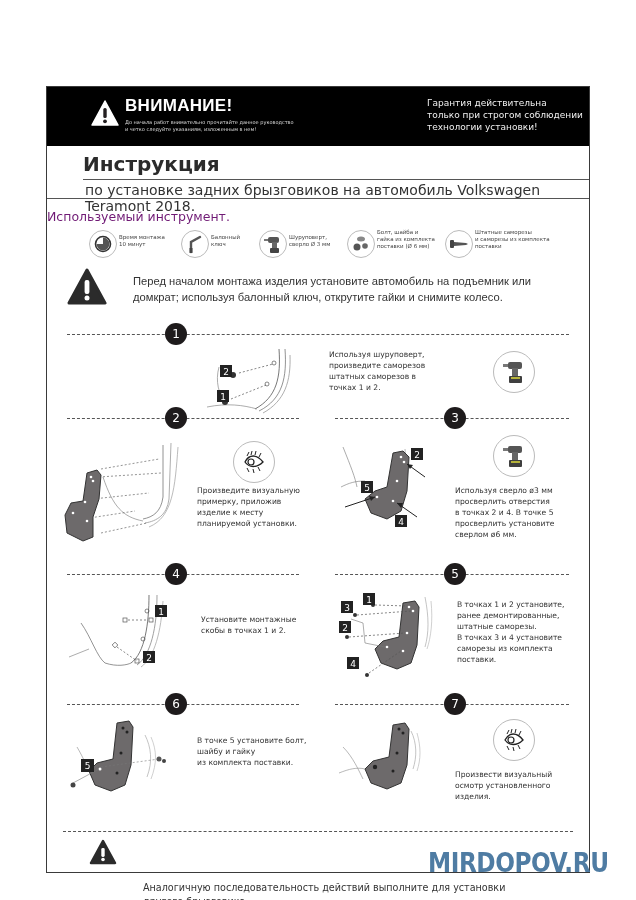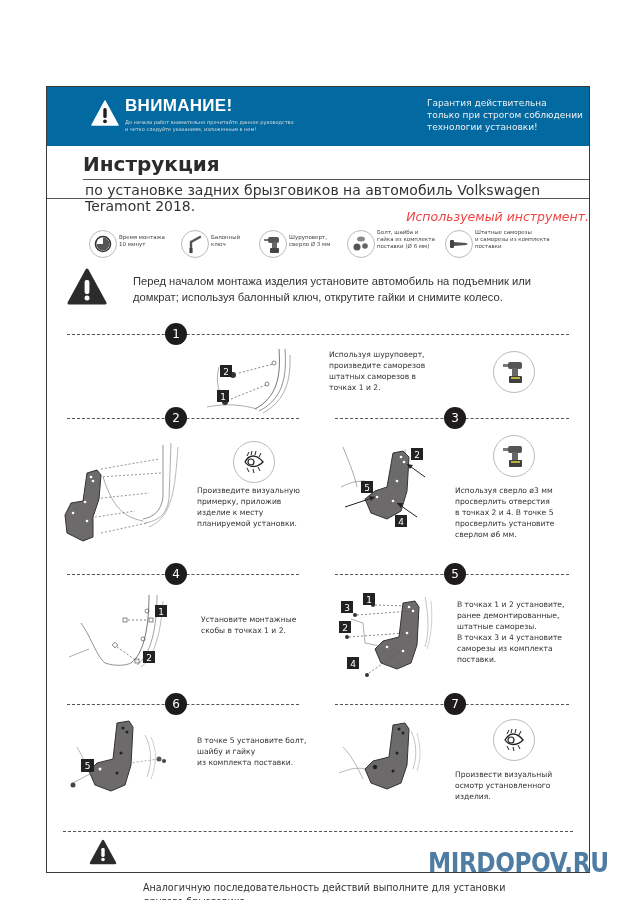--- a/index.html
+++ b/index.html
@@ -5,33 +5,33 @@
   html, body { margin: 0; padding: 0; }
   body {
     width: 636px; height: 900px; background: #ffffff; position: relative; overflow: hidden;
     font-family: "DejaVu Sans", sans-serif; color: #2b2b2b;
   }
   .frame {
     position: absolute; left: 46px; top: 86px; width: 544px; height: 787px;
     border: 1px solid #3a3a3a; box-sizing: border-box; background: #fff;
   }
   .header {
-    position: absolute; left: 0; top: 0; width: 100%; height: 59px; background: #0369a1; color: #fff;
+    position: absolute; left: 0; top: 0; width: 100%; height: 59px; background: #000000; color: #fff;
   }
   .header .warn-icon { position: absolute; left: 44px; top: 13px; }
   .header .title { position: absolute; left: 78px; top: 9px; font-family: "Liberation Sans", sans-serif; font-size: 17px; font-weight: bold; letter-spacing: 0.3px; }
   .header .sub { position: absolute; left: 78px; top: 32px; font-size: 5px; line-height: 7px; color: #ddd; }
   .header .guarantee { position: absolute; left: 380px; top: 10px; font-size: 9px; line-height: 12px; color: #f0f0f0; }
   .title-block { position: absolute; left: 0; top: 59px; width: 100%; height: 52px; }
   .title-block .doc-title { position: absolute; left: 36px; top: 6px; font-family: "DejaVu Sans", sans-serif; font-size: 20px; font-weight: bold; color: #2b2b2b; }
   .title-block .line1 { position: absolute; left: 36px; top: 33px; right: 0; border-top: 1px solid #555; }
   .title-block .doc-sub { position: absolute; left: 38px; top: 36px; font-size: 14px; color: #333; }
   .title-block .line2 { position: absolute; left: 0; top: 52px; right: 0; border-top: 1px solid #555; }
 
-  .tools-title { position: absolute; left: 0; width: 100%; top: 122px; text-align: right; font-size: 12.5px; color: #ef4444; font-style: italic; }
+  .tools-title { position: absolute; left: 0; width: 100%; top: 122px; text-align: left; font-size: 12.5px; color: #701a75; }
   .tools { position: absolute; left: 0; top: 143px; width: 100%; height: 30px; }
   .tool { position: absolute; top: 0; height: 30px; }
   .tool .circ { position: absolute; left: 0; top: 0; width: 26px; height: 26px; border: 1px solid #bbb; border-radius: 50%; display: flex; align-items: center; justify-content: center; }
   .tool .lbl { position: absolute; left: 30px; top: 4px; font-size: 5.5px; line-height: 7px; color: #444; white-space: nowrap; }
 
   .pre-warn { position: absolute; left: 20px; top: 180px; width: 40px; height: 40px; }
   .pre-text { position: absolute; left: 86px; top: 186px; font-family: "Liberation Sans", sans-serif; font-size: 11.2px; line-height: 16px; color: #333; }
 
   .dash { position: absolute; border-top: 1.3px dashed #555; height: 0; }
   .num { position: absolute; width: 22px; height: 22px; border-radius: 50%; background: #1e1b1c; color: #fff; font-size: 12px; display: flex; align-items: center; justify-content: center; }

